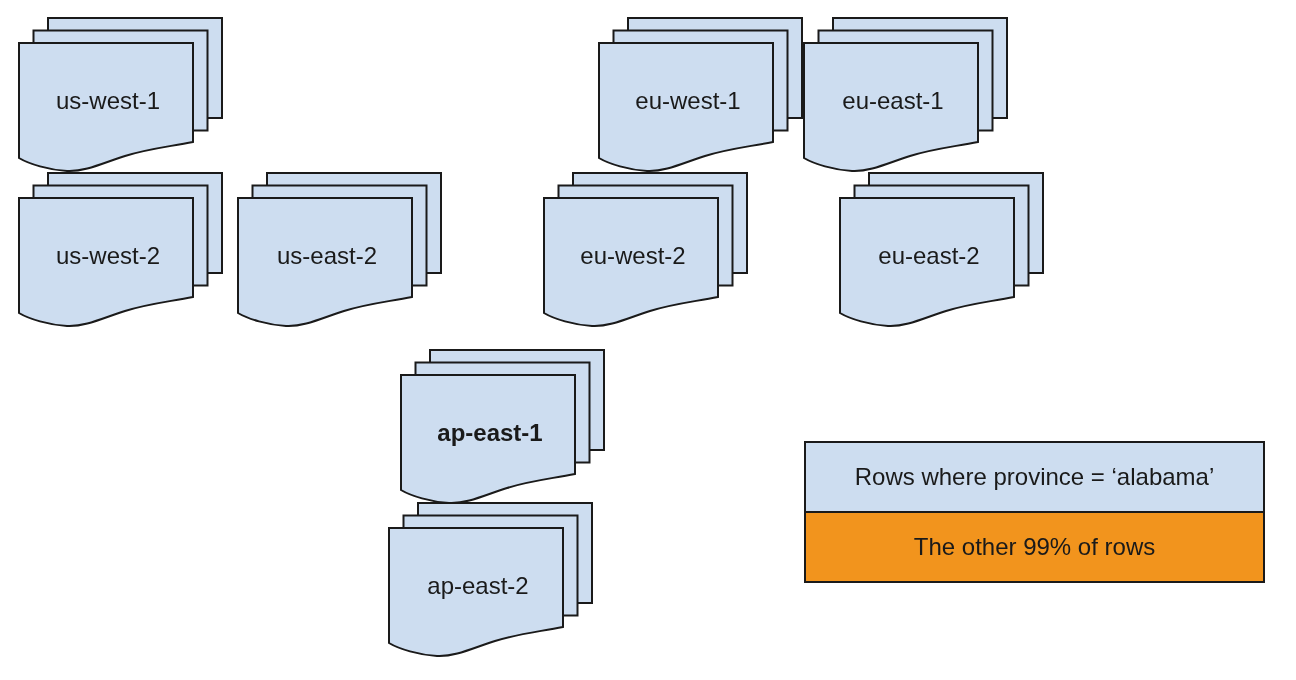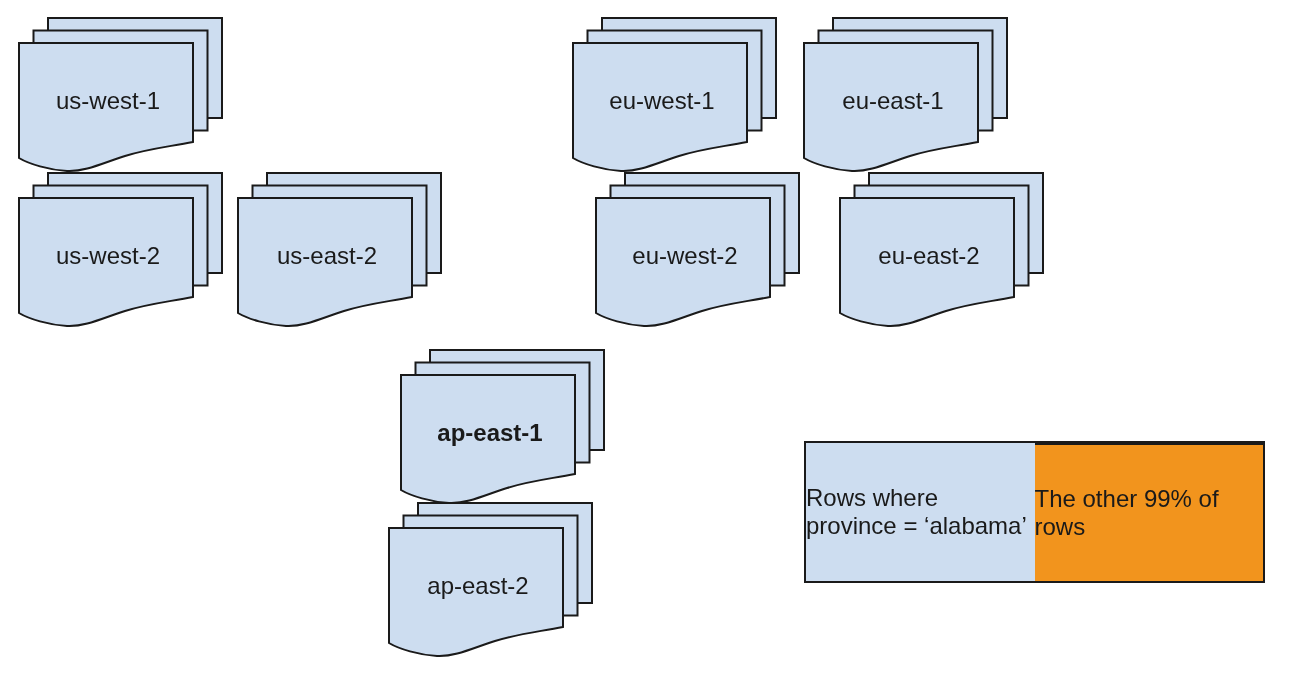--- a/index.html
+++ b/index.html
@@ -7,21 +7,21 @@
     position:relative;width:1296px;height:680px;background:#ffffff;
     font-family:"Liberation Sans",sans-serif;overflow:hidden;
   }
   .stack{position:absolute;}
   .stack svg{display:block;}
   .page{stroke:#1a1a1a;stroke-width:2;}
   .stack text{font-size:24px;fill:#1a1a1a;}
   .legend{
     position:absolute;left:804px;top:441px;width:461px;height:142px;
     border:2px solid #1a1a1a;box-sizing:border-box;
-    display:flex;flex-direction:row;
+    display:flex;flex-direction:column;
   }
   .legend-row{
     flex:1;display:flex;align-items:center;justify-content:center;
     font-size:24px;color:#1a1a1a;
   }
   .legend-row + .legend-row{border-top:2px solid #1a1a1a;}
 </style>
 </head>
 <body>
 
@@ -30,21 +30,21 @@
   <div class="stack" style="left:17px;top:16px;">
     <svg width="208" height="160" viewBox="0 0 208 160">
       <rect class="page" x="31" y="2" width="174" height="100" fill="#CDDDF0"></rect>
       <rect class="page" x="16.5" y="14.5" width="174" height="100" fill="#CDDDF0"></rect>
       <path class="page" transform="translate(2,27)" d="M0,0 L174,0 L174,99 C148,104 128,106 106,113 C84,120 66,129 48,128 C30,127 10,121 0,115 Z" fill="#CDDDF0"></path>
       <text x="91" y="93" text-anchor="middle">us-west-1</text>
     </svg>
   </div>
 
 
-  <div class="stack" style="left:571px;top:16px;">
+  <div class="stack" style="left:597px;top:16px;">
     <svg width="208" height="160" viewBox="0 0 208 160">
       <rect class="page" x="31" y="2" width="174" height="100" fill="#CDDDF0"></rect>
       <rect class="page" x="16.5" y="14.5" width="174" height="100" fill="#CDDDF0"></rect>
       <path class="page" transform="translate(2,27)" d="M0,0 L174,0 L174,99 C148,104 128,106 106,113 C84,120 66,129 48,128 C30,127 10,121 0,115 Z" fill="#CDDDF0"></path>
       <text x="91" y="93" text-anchor="middle">eu-west-1</text>
     </svg>
   </div>
 
   <div class="stack" style="left:802px;top:16px;text-align:center;">
     <svg width="208" height="160" viewBox="0 0 208 160">
@@ -66,21 +66,21 @@
 
   <div class="stack" style="left:236px;top:171px;">
     <svg width="208" height="160" viewBox="0 0 208 160">
       <rect class="page" x="31" y="2" width="174" height="100" fill="#CDDDF0"></rect>
       <rect class="page" x="16.5" y="14.5" width="174" height="100" fill="#CDDDF0"></rect>
       <path class="page" transform="translate(2,27)" d="M0,0 L174,0 L174,99 C148,104 128,106 106,113 C84,120 66,129 48,128 C30,127 10,121 0,115 Z" fill="#CDDDF0"></path>
       <text x="91" y="93" text-anchor="middle">us-east-2</text>
     </svg>
   </div>
 
-  <div class="stack" style="left:594px;top:171px;text-decoration:underline;">
+  <div class="stack" style="left:542px;top:171px;text-decoration:underline;">
     <svg width="208" height="160" viewBox="0 0 208 160">
       <rect class="page" x="31" y="2" width="174" height="100" fill="#CDDDF0"></rect>
       <rect class="page" x="16.5" y="14.5" width="174" height="100" fill="#CDDDF0"></rect>
       <path class="page" transform="translate(2,27)" d="M0,0 L174,0 L174,99 C148,104 128,106 106,113 C84,120 66,129 48,128 C30,127 10,121 0,115 Z" fill="#CDDDF0"></path>
       <text x="91" y="93" text-anchor="middle">eu-west-2</text>
     </svg>
   </div>
 
   <div class="stack" style="left:838px;top:171px;">
     <svg width="208" height="160" viewBox="0 0 208 160">

